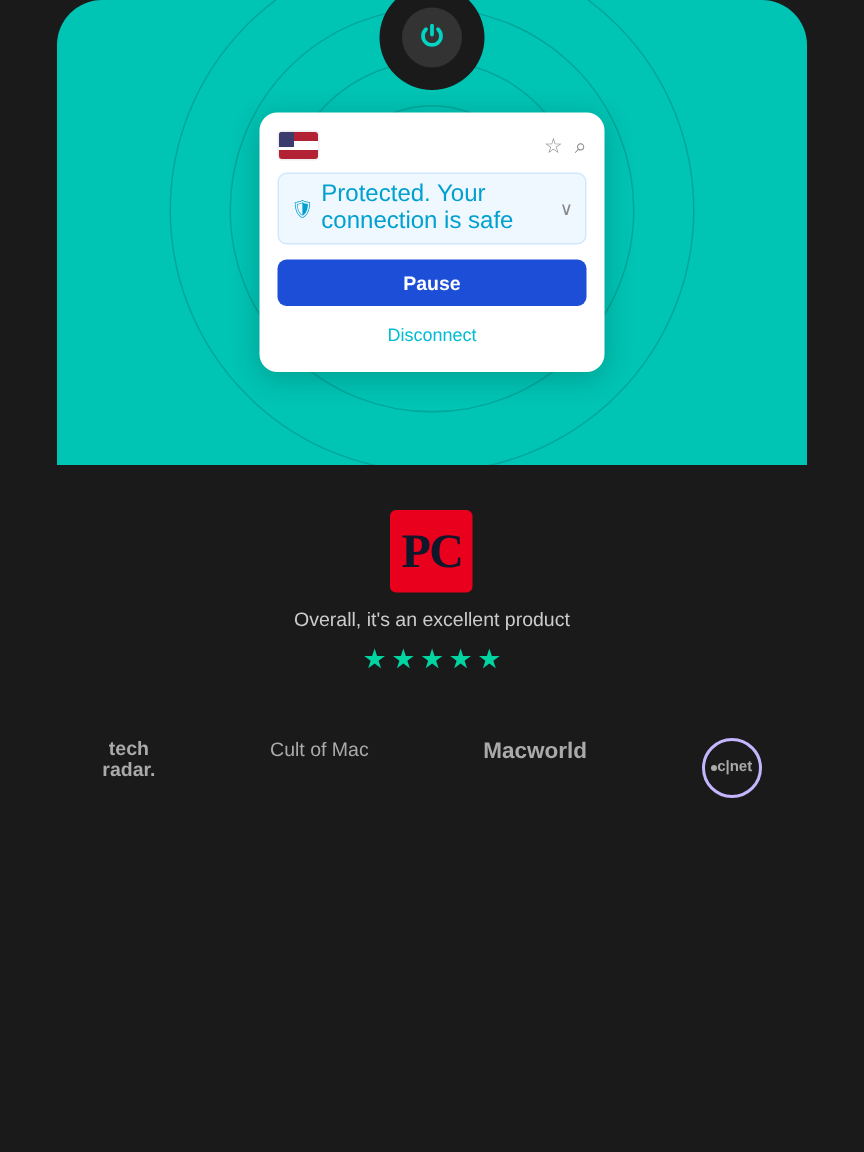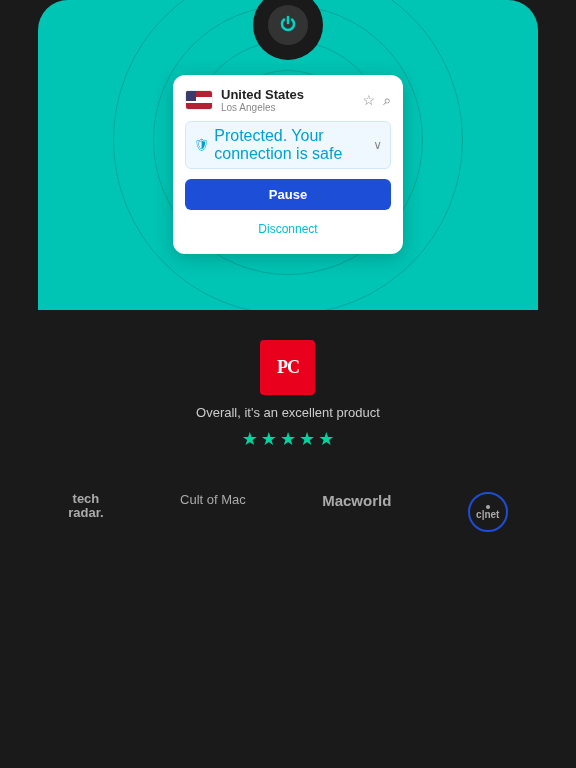--- a/index.html
+++ b/index.html
@@ -271,23 +271,23 @@
       height: 55px;
       background: #e8001c;
       border-radius: 4px;
       display: flex;
       align-items: center;
       justify-content: center;
       margin-bottom: 10px;
     }
 
     .pcmag-text {
-      font-size: 18px;
+      font-size: 32px;
       font-weight: 900;
-      color: #ffffff;
+      color: #0f172a;
       font-family: Georgia, serif;
       letter-spacing: -1px;
     }
 
     .review-text {
       font-size: 13px;
       color: #ccc;
       text-align: center;
       margin-bottom: 8px;
     }
@@ -339,25 +339,25 @@
     .macworld-text {
       font-size: 15px;
       font-weight: 700;
       color: #aaa;
     }
 
     .cnet-badge {
       width: 40px;
       height: 40px;
       border-radius: 50%;
-      border: 2px solid #1d4ed8;
-      display: flex;
-      align-items: center;
-      justify-content: center;
-      flex-direction: column;
+      border: 2px solid #c4b5fd;
+      display: flex;
+      align-items: center;
+      justify-content: center;
+      flex-direction: row;
     }
 
     .cnet-text {
       font-size: 10px;
       font-weight: 800;
       color: #aaa;
       line-height: 1;
     }
 
     .cnet-dot {
@@ -397,24 +397,20 @@
     <div class="connection-card">
 
       <div class="card-header">
         <div class="flag-name">
           <div class="flag">
             <div class="flag-us-top"></div>
             <div class="flag-us-mid"></div>
             <div class="flag-us-bottom"></div>
             <div class="flag-us-canton"></div>
           </div>
-          <div class="location-text">
-            <span class="country-name">United States</span>
-            <span class="city-name">Los Angeles</span>
-          </div>
         </div>
         <div class="card-icons">
           <span class="card-icon">☆</span>
           <span class="card-icon">⌕</span>
         </div>
       </div>
 
       <div class="status-bar">
         <div class="status-left">
           <span class="shield-icon">🛡</span>

